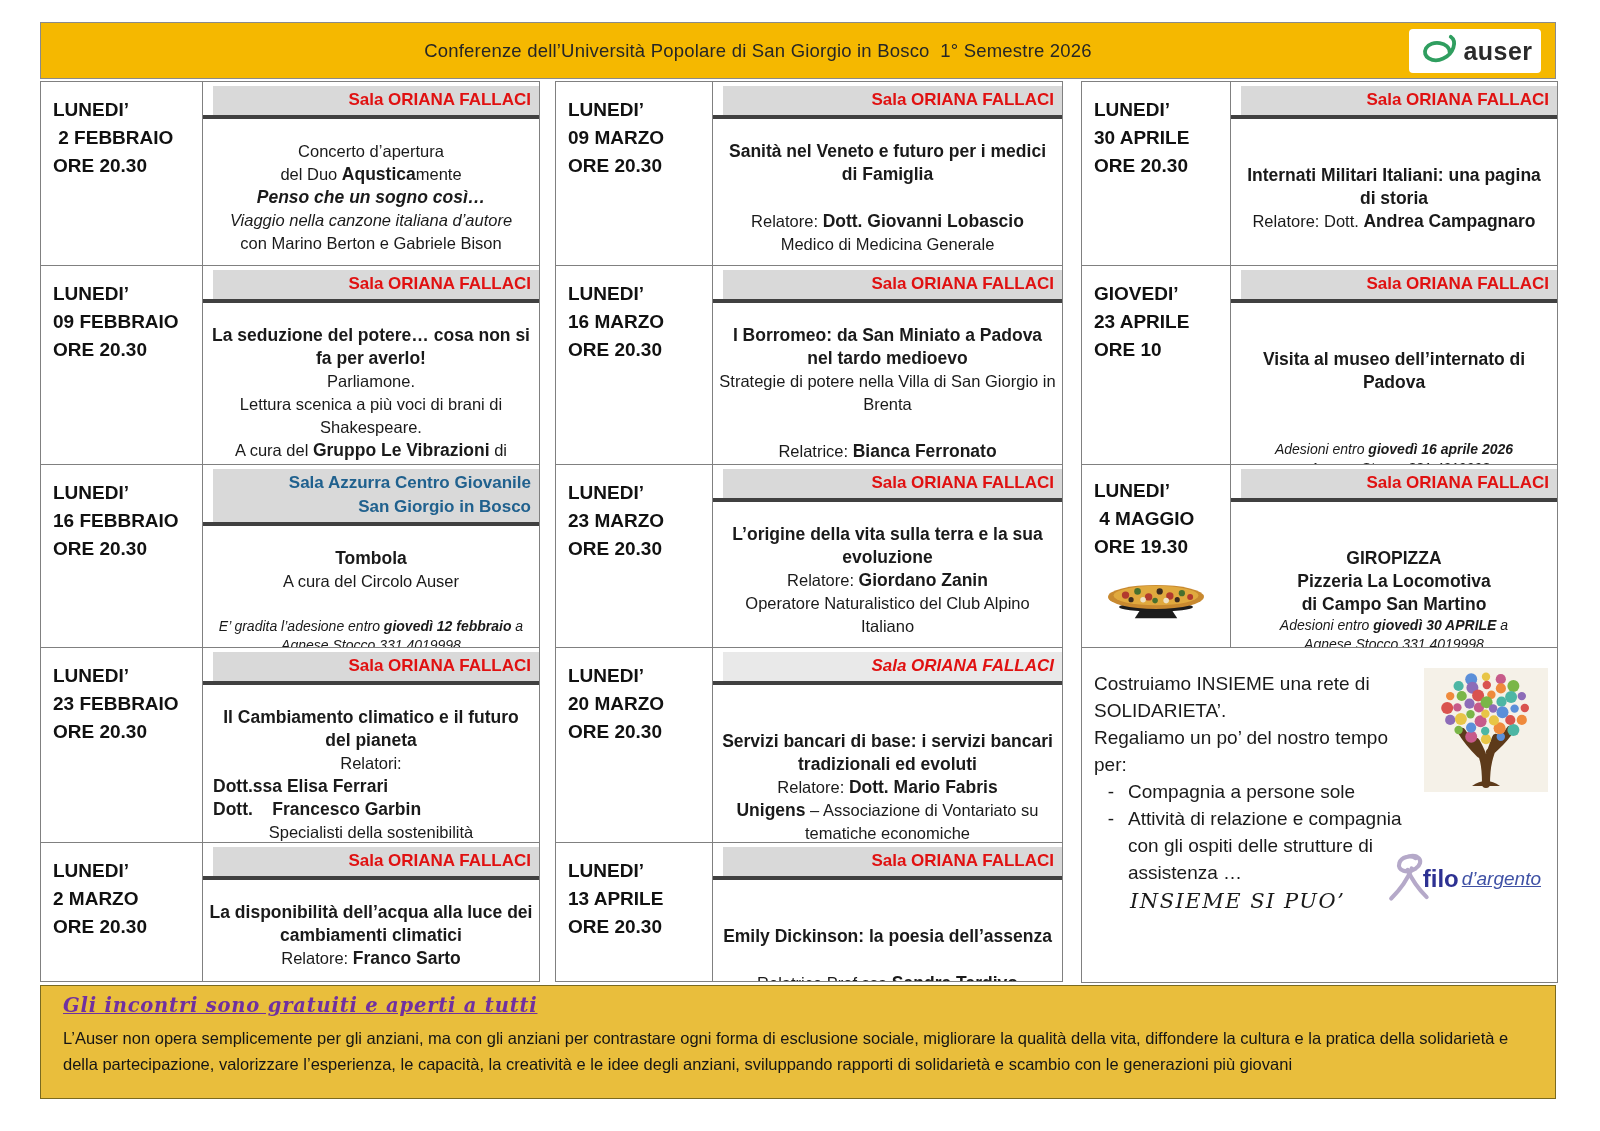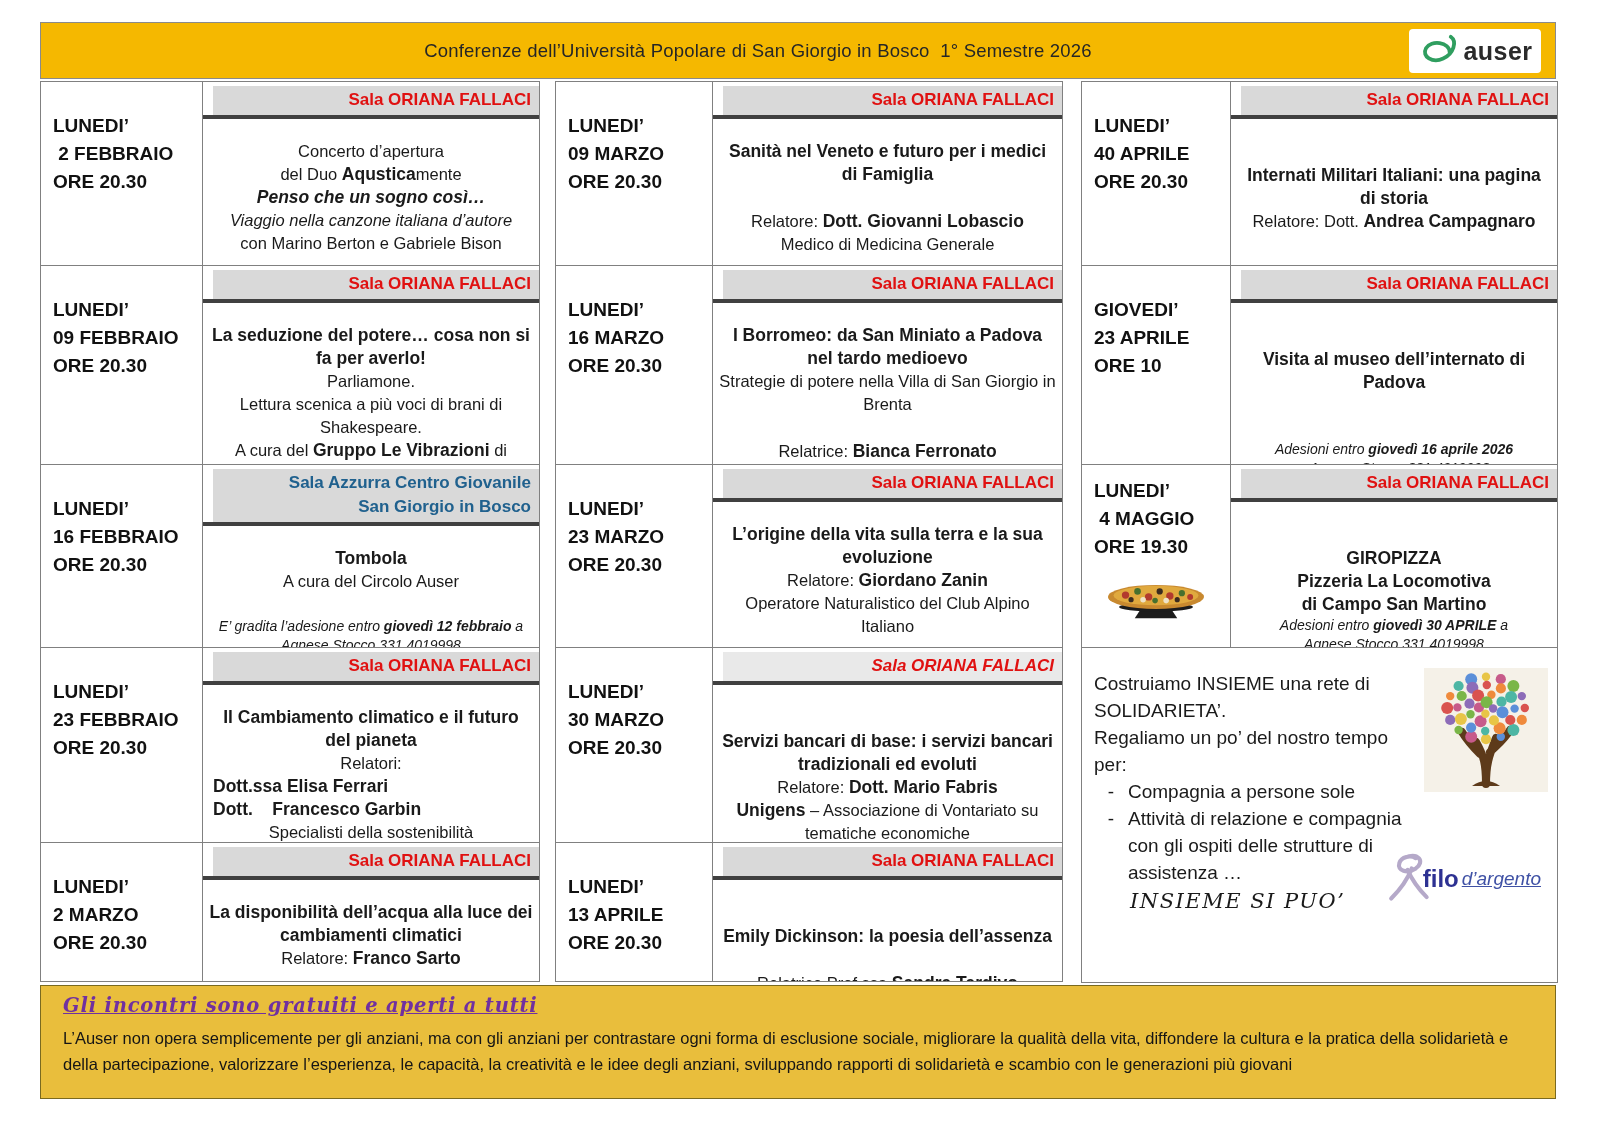--- a/index.html
+++ b/index.html
@@ -21,21 +21,21 @@
   .group.g0{width:500px;margin-right:15px;}
   .group.g1{width:508px;margin-right:18px;}
   .group.g2{width:477px;}
   .row{display:flex;}
   .row + .row, .solidarity{margin-top:-1px;}
   .r1{height:185px}.r2{height:200px}.r3{height:184px}.r4{height:196px}.r5{height:140px}
   .g0 .datecell{width:163px}.g0 .eventcell{width:337px}
   .g1 .datecell{width:158px}.g1 .eventcell{width:350px}
   .g2 .datecell{width:150px}.g2 .eventcell{width:327px}
 
-  .datecell{border:1px solid var(--border,#808080);padding:30px 4px 0 12px;}
+  .datecell{border:1px solid var(--border,#808080);padding:14px 4px 0 12px;}
   .datecell.tight{padding-top:12px;}
   .dateline{font-weight:700;font-size:19px;line-height:28px;color:#111;white-space:pre;}
   .eventcell{border:1px solid var(--border,#808080);border-left:none;overflow:hidden;}
 
   .venuewrap{padding:4px 0 0 10px;border-bottom:4px solid #404040;}
   .venue{background:var(--header_gray,#D9D9D9);text-align:right;padding:2px 8px 3px 4px;}
   .venueline{font-weight:700;font-size:17px;line-height:24px;color:var(--red,#E01111);}
   .venue.blue .venueline{color:var(--blue,#20618E);}
   .venue.red-italic{background:#e9e9e9;}
   .venue.red-italic .venueline{font-style:italic;}
@@ -245,21 +245,21 @@
             <div class="body">
               <div class="line"><span class="b ">L’origine della vita sulla terra e la sua evoluzione</span></div>
               <div class="line"><span>Relatore: </span><span class="b ">Giordano Zanin</span></div>
               <div class="line"><span>Operatore Naturalistico del Club Alpino Italiano</span></div>
             </div>
           </div>
         </div>
         <div class="row r4">
           <div class="datecell">
             <div class="dateline">LUNEDI’</div>
-            <div class="dateline">30 MARZO</div>
+            <div class="dateline">20 MARZO</div>
             <div class="dateline">ORE 20.30</div>
           </div>
           <div class="eventcell">
             <div class="venuewrap">
               <div class="venue red-italic">
                 <div class="venueline">Sala ORIANA FALLACI</div>
               </div>
             </div>
             <div class="body">
               <div class="line gap"><span class="b ">Servizi bancari di base: i servizi bancari tradizionali ed evoluti</span></div>
@@ -285,21 +285,21 @@
               <div class="line gap"><span>Relatrice Prof.ssa </span><span class="b ">Sandra Tardivo</span></div>
             </div>
           </div>
         </div>
       </div>
     <div class="group g2">
 
     <div class="row r1">
           <div class="datecell">
             <div class="dateline">LUNEDI’</div>
-            <div class="dateline">40 APRILE</div>
+            <div class="dateline">30 APRILE</div>
             <div class="dateline">ORE 20.30</div>
           </div>
           <div class="eventcell">
             <div class="venuewrap">
               <div class="venue red">
                 <div class="venueline">Sala ORIANA FALLACI</div>
               </div>
             </div>
             <div class="body">
               <div class="line gap"><span class="b ">Internati Militari Italiani: una pagina di storia</span></div>

